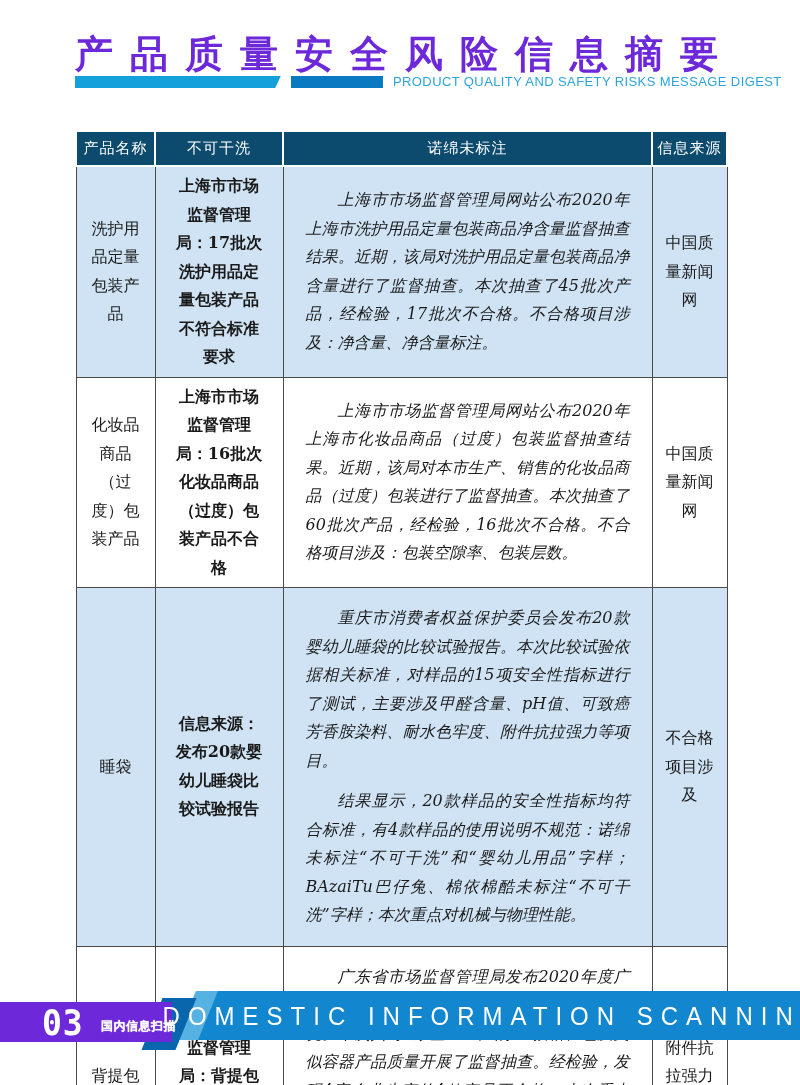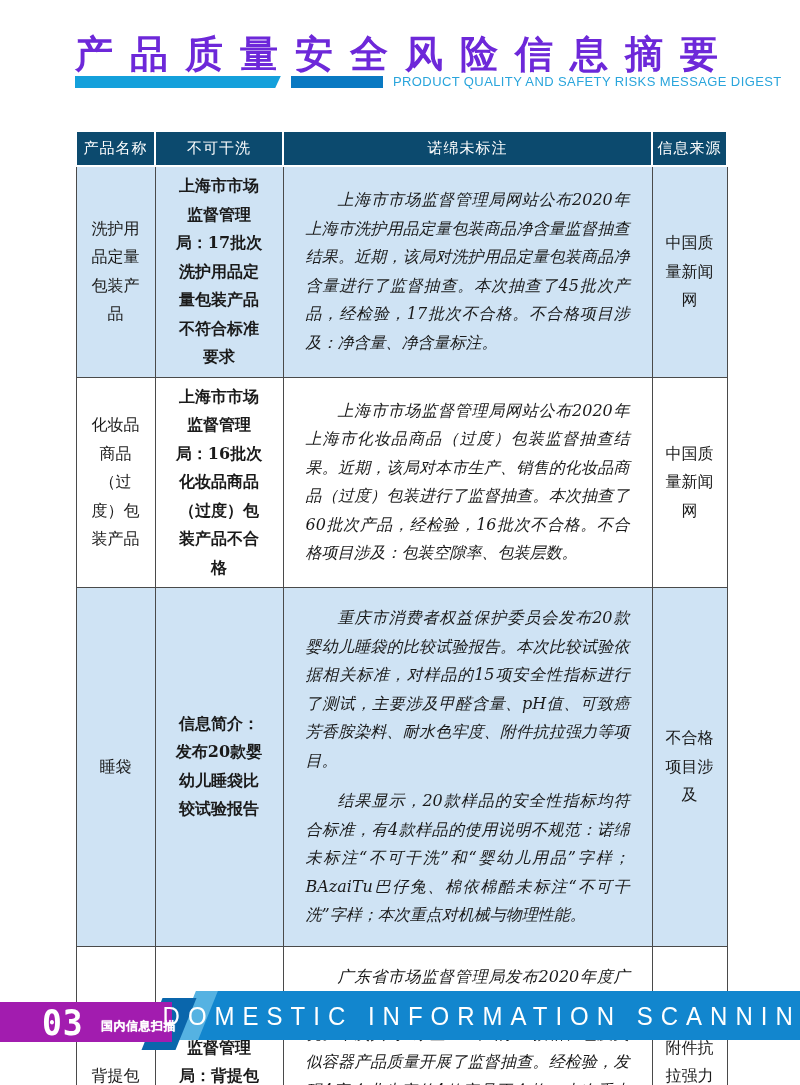--- a/index.html
+++ b/index.html
@@ -90,21 +90,21 @@
     font-family: "Liberation Sans", sans-serif; font-weight: 400;
     white-space: nowrap; transform: scaleY(1.08);
   }
   .footer-dark-fold {
     position: absolute; left: 152px; top: 998px; width: 34px; height: 52px;
     background: #0a66ac;
     transform: skewX(-22deg);
   }
   .footer-left-bar {
     position: absolute; left: 0; top: 1002px; width: 172px; height: 40px;
-    background: #a21caf;
+    background: #6d28d9;
   }
   .footer-page-number {
     position: absolute; left: 42px; bottom: 2px;
     color: #ffffff; font-size: 33px; font-weight: bold;
     font-family: "DejaVu Sans Mono", monospace;
     letter-spacing: 1px; line-height: 34px;
     transform: scaleY(1.05);
   }
   .footer-section-cn {
     position: absolute; left: 101px; bottom: 7px;
@@ -154,21 +154,21 @@
         <tr class="row-even">
           <td class="cell product-cell">化妆品商品（过度）包装产品</td>
           <td class="cell title-cell">上海市市场监督管理局：16批次化妆品商品（过度）包装产品不合格</td>
           <td class="cell summary-cell">
             <p>上海市市场监督管理局网站公布2020年上海市化妆品商品（过度）包装监督抽查结果。近期，该局对本市生产、销售的化妆品商品（过度）包装进行了监督抽查。本次抽查了60批次产品，经检验，16批次不合格。不合格项目涉及：包装空隙率、包装层数。</p>
           </td>
           <td class="cell source-cell">中国质量新闻网</td>
         </tr>
         <tr class="row-odd">
           <td class="cell product-cell">睡袋</td>
-          <td class="cell title-cell">信息简介：发布20款婴幼儿睡袋比较试验报告</td>
+          <td class="cell title-cell">信息来源：发布20款婴幼儿睡袋比较试验报告</td>
           <td class="cell summary-cell">
             <p>重庆市消费者权益保护委员会发布20款婴幼儿睡袋的比较试验报告。本次比较试验依据相关标准，对样品的15项安全性指标进行了测试，主要涉及甲醛含量、pH值、可致癌芳香胺染料、耐水色牢度、附件抗拉强力等项目。</p>
             <p>结果显示，20款样品的安全性指标均符合标准，有4款样品的使用说明不规范：诺绵未标注“不可干洗”和“婴幼儿用品”字样；BAzaiTu巴仔兔、棉依棉酷未标注“不可干洗”字样；本次重点对机械与物理性能。</p>
           </td>
           <td class="cell source-cell">不合格项目涉及</td>
         </tr>
         <tr class="row-even">
           <td class="cell product-cell">背提包</td>
           <td class="cell title-cell">广东省市场监督管理局：背提包等4款产品不合格</td>
           <td class="cell summary-cell">

